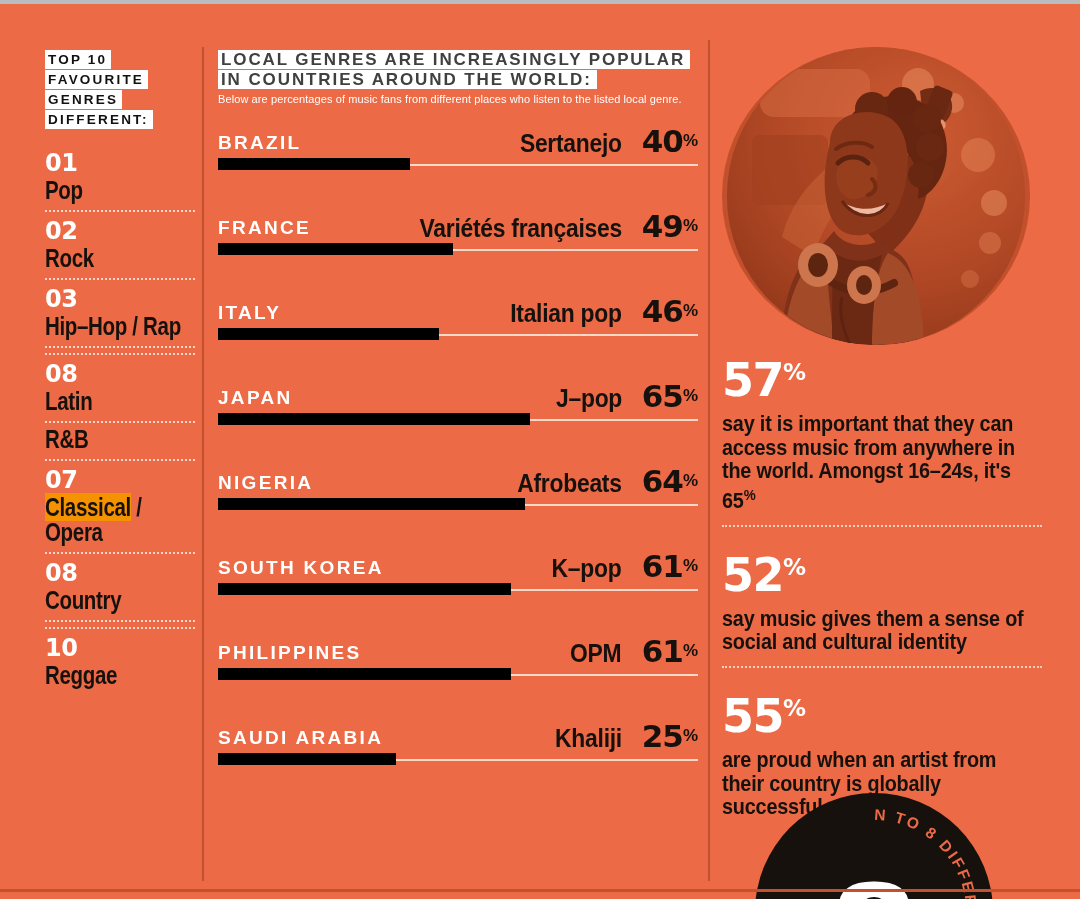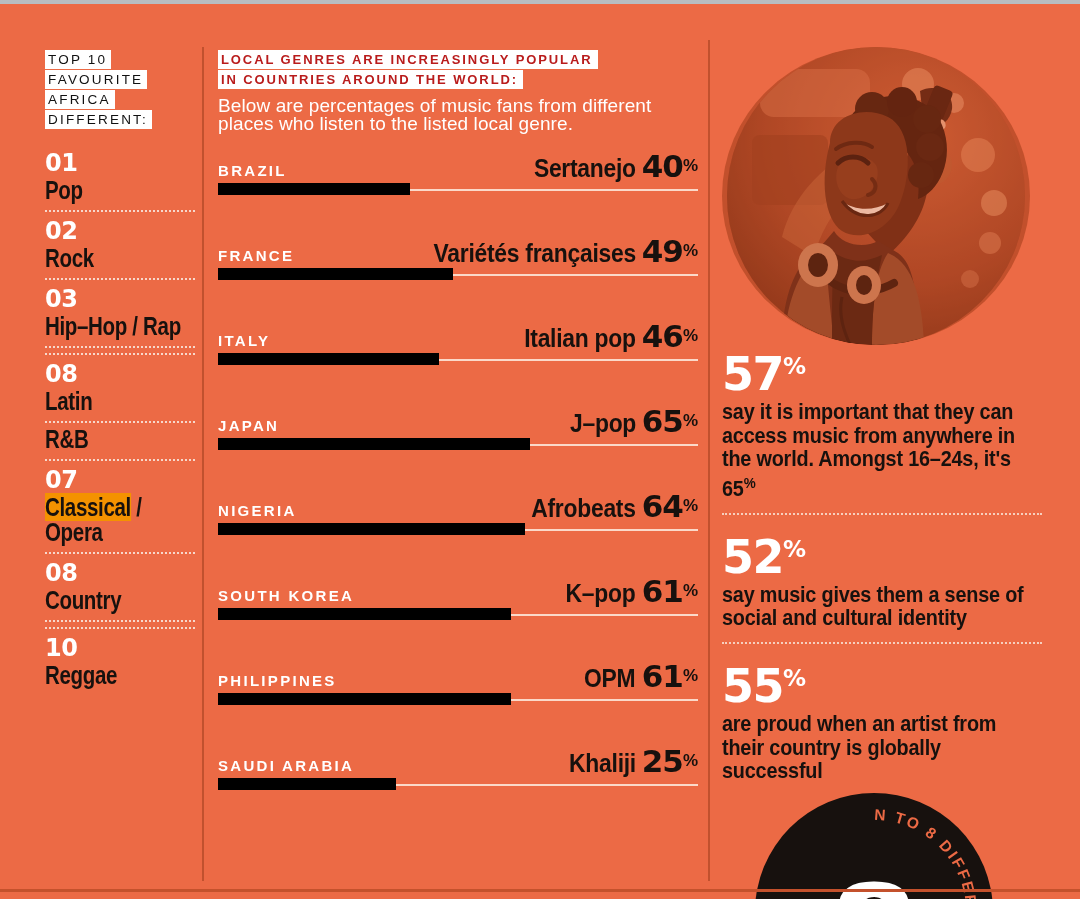--- a/index.html
+++ b/index.html
@@ -18,21 +18,21 @@
   
   .vdiv{ position:absolute; width:2px; background:#c1512e; }
   .vdiv-left{ left:202px; top:47px; height:834px; }
   .vdiv-right{ left:708px; top:40px; height:841px; }
 
   
   .col-left{ position:absolute; left:45px; top:50px; width:150px; }
   .ttl-line{
     display:inline-block;
     background:#ffffff; color:#111;
-    font-weight:normal; font-size:13.5px; letter-spacing:2.2px;
+    font-weight:bold; font-size:13.5px; letter-spacing:2.2px;
     line-height:17px; padding:1px 4px 1px 3px;
     margin-bottom:1px;
   }
   .genre-item{ padding:0 0 2px 0; }
   .genre-sep{ border-top:2px dotted #f7d8cb; margin:5px 0 4px 0; height:0; }
   .genre-num{
     color:#ffffff; font-size:24px; font-weight:bold;
     letter-spacing:-0.5px; line-height:30px;
     font-family:"DejaVu Sans", sans-serif;
   }
@@ -41,47 +41,47 @@
     line-height:25px; letter-spacing:-0.4px;
     transform:scaleX(0.82); transform-origin:left center;
     white-space:nowrap;
     font-family:"Liberation Sans", sans-serif;
   }
   .hl{ background:#f49200; }
 
   
   .col-mid{ position:absolute; left:218px; top:50px; width:480px; }
   .mid-ttl-line{
-    display:inline-block; background:#ffffff; color:#b91c1c;
-    font-weight:bold; font-size:13px; letter-spacing:1.9px;
+    display:inline-block; background:#ffffff; color:#404040;
+    font-weight:bold; font-size:17px; letter-spacing:1.9px;
     line-height:17px; padding:1px 5px 1px 3px; margin-bottom:1px;
   }
   .mid-sub{
-    color:#ffffff; font-size:19px; line-height:18px;
-    margin-top:7px; letter-spacing:0.1px;
+    color:#ffffff; font-size:11px; line-height:18px;
+    margin-top:0; letter-spacing:0.1px;
   }
   .bars{ margin-top:18px; }
   .bar-row{ position:relative; height:85px; }
   .bar-head{ position:relative; height:28px; }
   .bar-country{
     position:absolute; left:0; bottom:0;
-    color:#ffffff; font-weight:bold; font-size:15px;
+    color:#ffffff; font-weight:bold; font-size:19px;
     letter-spacing:2.3px;
   }
   .bar-right{
     position:absolute; right:0; bottom:-5px;
     white-space:nowrap; color:#17110e;
   }
   .bar-genre{
     font-size:26px; font-weight:bold; letter-spacing:-0.3px;
     display:inline-block; transform:scaleX(0.88); transform-origin:right center;
   }
   .bar-val{
     font-size:31px; font-weight:bold; letter-spacing:-1px;
-    font-family:"DejaVu Sans", sans-serif; margin-left:6px;
+    font-family:"DejaVu Sans", sans-serif; margin-left:20px;
   }
   .bar-pct{ font-size:17px; font-weight:bold; vertical-align:super; margin-left:0px; }
   .bar-track{
     position:absolute; left:0; right:0; top:38px;
     height:2px; background:#fbd9c9;
   }
   .bar-fill{
     position:absolute; left:0; top:32px;
     height:12px; background:#000000;
   }
@@ -91,21 +91,21 @@
   .photo{
     position:absolute; left:0px; top:7px; width:308px; height:298px;
     border-radius:50%; overflow:hidden;
     background:#c2502c;
   }
   .photo svg{ display:block; }
   .stats{ position:absolute; left:0px; top:298px; width:320px; }
   .stat{ padding-top:4px; }
   .stat-sep{ border-top:2px dotted #f6cfbe; margin:12px 0 6px 0; height:0; }
   .stat-num{
-    color:#ffffff; font-size:46px; font-weight:bold; line-height:48px;
+    color:#ffffff; font-size:46px; font-weight:bold; line-height:60px;
     letter-spacing:-1.5px; font-family:"DejaVu Sans", sans-serif;
   }
   .stat-num .pc{ font-size:23px; vertical-align:super; letter-spacing:0; }
   .stat-text{
     color:#17110e; font-size:22px; font-weight:bold; line-height:23.5px;
     letter-spacing:-0.2px; margin-top:2px;
     transform:scaleX(0.9); transform-origin:left top;
     width:111%;
   }
   .stat-text .pc{ font-size:15px; vertical-align:super; }
@@ -124,21 +124,21 @@
 
   <div class="top-strip"></div>
 
   <div class="vdiv vdiv-left"></div>
   <div class="vdiv vdiv-right"></div>
 
   <div class="col-left">
     <div>
       <div class="ttl-line">TOP 10</div><br>
       <div class="ttl-line">FAVOURITE</div><br>
-      <div class="ttl-line">AFRICA</div><br>
+      <div class="ttl-line">GENRES</div><br>
       <div class="ttl-line">DIFFERENT:</div>
     </div>
     <div id="genre-list" style="margin-top:18px;">
         <div class="genre-item">
           <div class="genre-num">01</div>
           <div class="genre-name">Pop</div>
         </div>
         <div class="genre-sep"></div>
         <div class="genre-item">
           <div class="genre-num">02</div>

